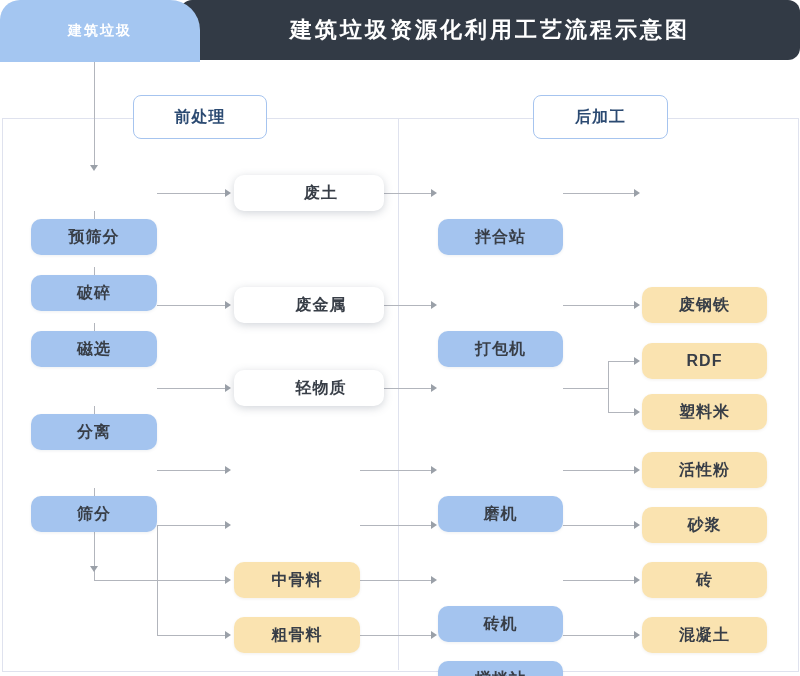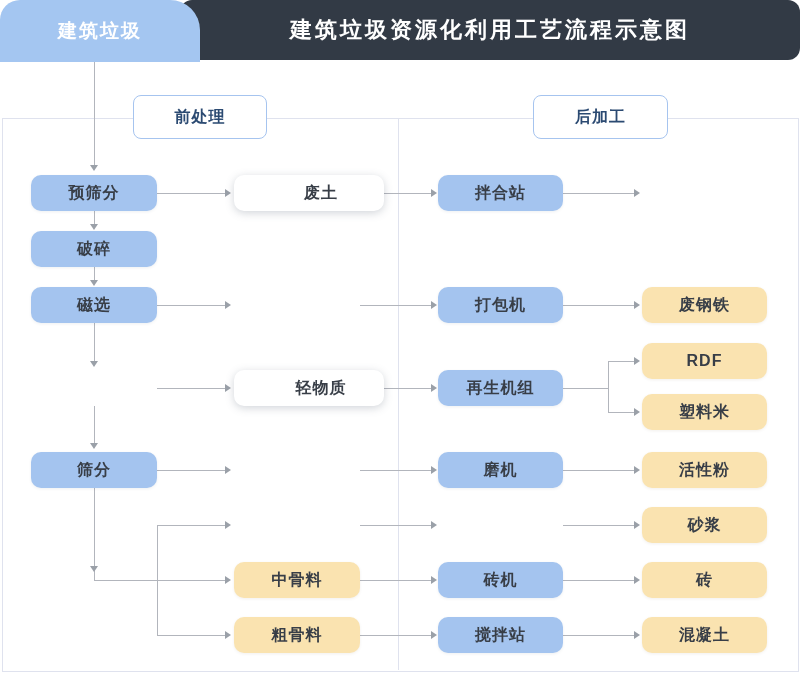--- a/index.html
+++ b/index.html
@@ -11,34 +11,34 @@
   html,body{margin:0;padding:0;background:#fff;}
   .screen{position:relative;width:800px;height:676px;background:#fff;overflow:hidden;
           font-family:"Liberation Sans",sans-serif;}
   .title-bar{position:absolute;left:180px;top:0;width:620px;height:60px;
              background:var(--title-bar-bg);border-radius:12px;display:flex;
              align-items:center;justify-content:center;z-index:2;}
   .title-bar .title{color:#fff;font-size:22px;font-weight:bold;letter-spacing:3px;}
   .tab{position:absolute;left:0;top:0;width:200px;height:62px;background:var(--tab-bg);
        border-radius:20px 30px 0 0;display:flex;align-items:center;justify-content:center;
        z-index:3;}
-  .tab .tab-label{color:#fff;font-size:19px;font-weight:bold;letter-spacing:2px;}
+  .tab .tab-label{color:#fff;font-size:14px;font-weight:bold;letter-spacing:2px;}
   .panel{position:absolute;left:2px;top:118px;width:795px;height:552px;
          border:1px solid var(--panel-border);z-index:0;}
   .divider{position:absolute;left:398px;top:118px;width:1px;height:552px;
            background:var(--panel-border);z-index:0;}
   .section-label{position:absolute;height:42px;background:#fff;
                  border:1px solid var(--section-border);border-radius:8px;
                  color:var(--section-text);font-size:16px;font-weight:bold;
                  display:flex;align-items:center;justify-content:center;z-index:3;
                  letter-spacing:1px;}
   .node{position:absolute;height:36px;border-radius:10px;color:var(--node-text);
         font-size:16px;font-weight:600;display:flex;align-items:center;
         justify-content:center;z-index:2;letter-spacing:1px;}
-  .blue{background:var(--process-fill);box-shadow:0 1px 3px rgba(40,60,90,.08);}
+  .blue{background:var(--process-fill);box-shadow:0 1px 3px rgba(40,60,90,.08);margin-top:44px;}
   .yellow{background:var(--product-fill);box-shadow:0 1px 3px rgba(90,70,20,.08);}
   .white{background:var(--intermediate-fill);box-shadow:0 2px 8px rgba(90,100,120,.28);padding-left:24px;}
   .c1{left:31px;width:126px}.c2{left:234px;width:126px}
   .c3{left:438px;width:125px}.c4{left:642px;width:125px}
   .hl,.vl{position:absolute;background:var(--connector);z-index:1;}
   .hl{height:1px}.vl{width:1px}
   .ar{position:absolute;width:0;height:0;border-top:4px solid transparent;
       border-bottom:4px solid transparent;border-left:6px solid var(--arrow);z-index:1;}
   .ad{position:absolute;width:0;height:0;border-left:4px solid transparent;
       border-right:4px solid transparent;border-top:6px solid var(--arrow);z-index:1;}
@@ -127,30 +127,31 @@
   <div class="hl" style="left:563px;top:388px;width:45px"></div>
   <div class="vl" style="left:608px;top:361px;height:51px"></div>
   <div class="hl" style="left:608px;top:361px;width:26px"></div>
   <div class="ar" style="left:634px;top:357px"></div>
   <div class="hl" style="left:608px;top:412px;width:26px"></div>
   <div class="ar" style="left:634px;top:408px"></div>
 
   <div class="node blue c1" style="top:175px">预筛分</div>
   <div class="node blue c1" style="top:231px">破碎</div>
   <div class="node blue c1" style="top:287px">磁选</div>
+  <div class="node blue c1" style="top:370px">分离</div>
   <div class="node blue c1" style="top:452px">筛分</div>
 
   <div class="node white c2" style="top:175px">废土</div>
+  <div class="node white c2" style="top:287px">废金属</div>
   <div class="node white c2" style="top:370px">轻物质</div>
   <div class="node yellow c2" style="top:562px">中骨料</div>
   <div class="node yellow c2" style="top:617px">粗骨料</div>
 
   <div class="node blue c3" style="top:175px">拌合站</div>
   <div class="node blue c3" style="top:287px">打包机</div>
-  <div class="node blue c3" style="top:370px">再生机组</div>
   <div class="node blue c3" style="top:452px">磨机</div>
   <div class="node blue c3" style="top:562px">砖机</div>
   <div class="node blue c3" style="top:617px">搅拌站</div>
 
   <div class="node yellow c4" style="top:287px">废钢铁</div>
   <div class="node yellow c4" style="top:343px">RDF</div>
   <div class="node yellow c4" style="top:394px">塑料米</div>
   <div class="node yellow c4" style="top:452px">活性粉</div>
   <div class="node yellow c4" style="top:507px">砂浆</div>
   <div class="node yellow c4" style="top:562px">砖</div>

